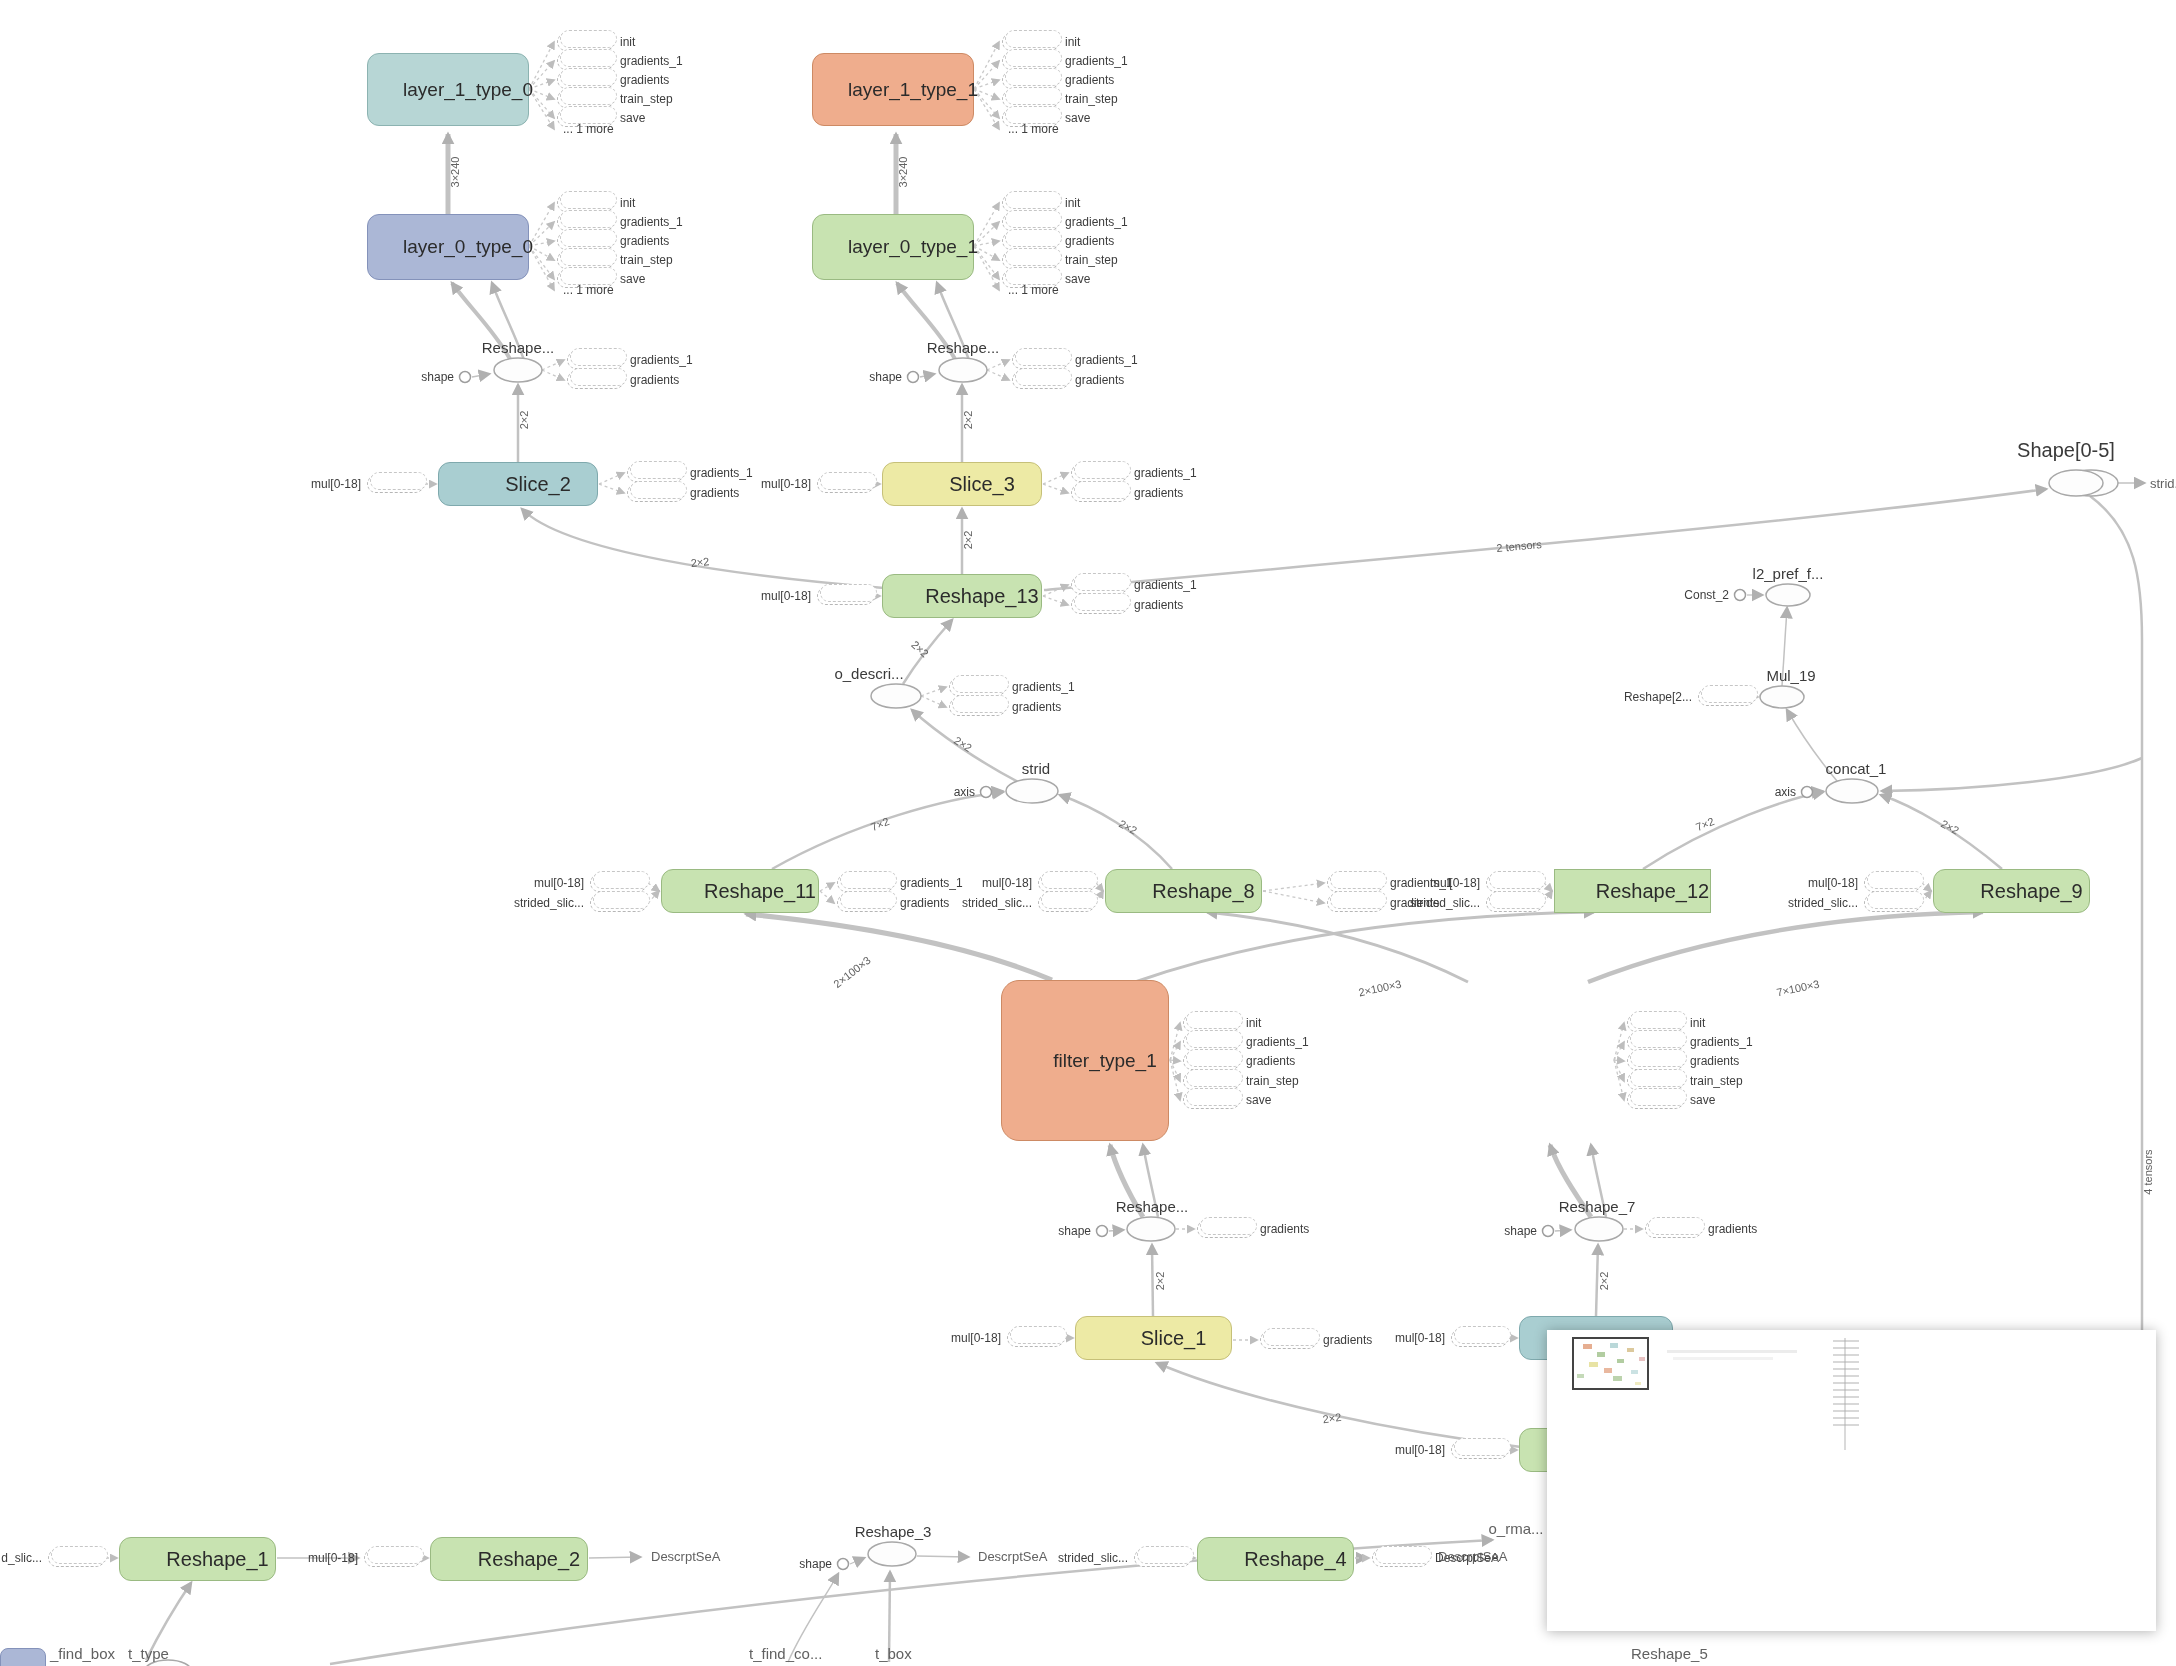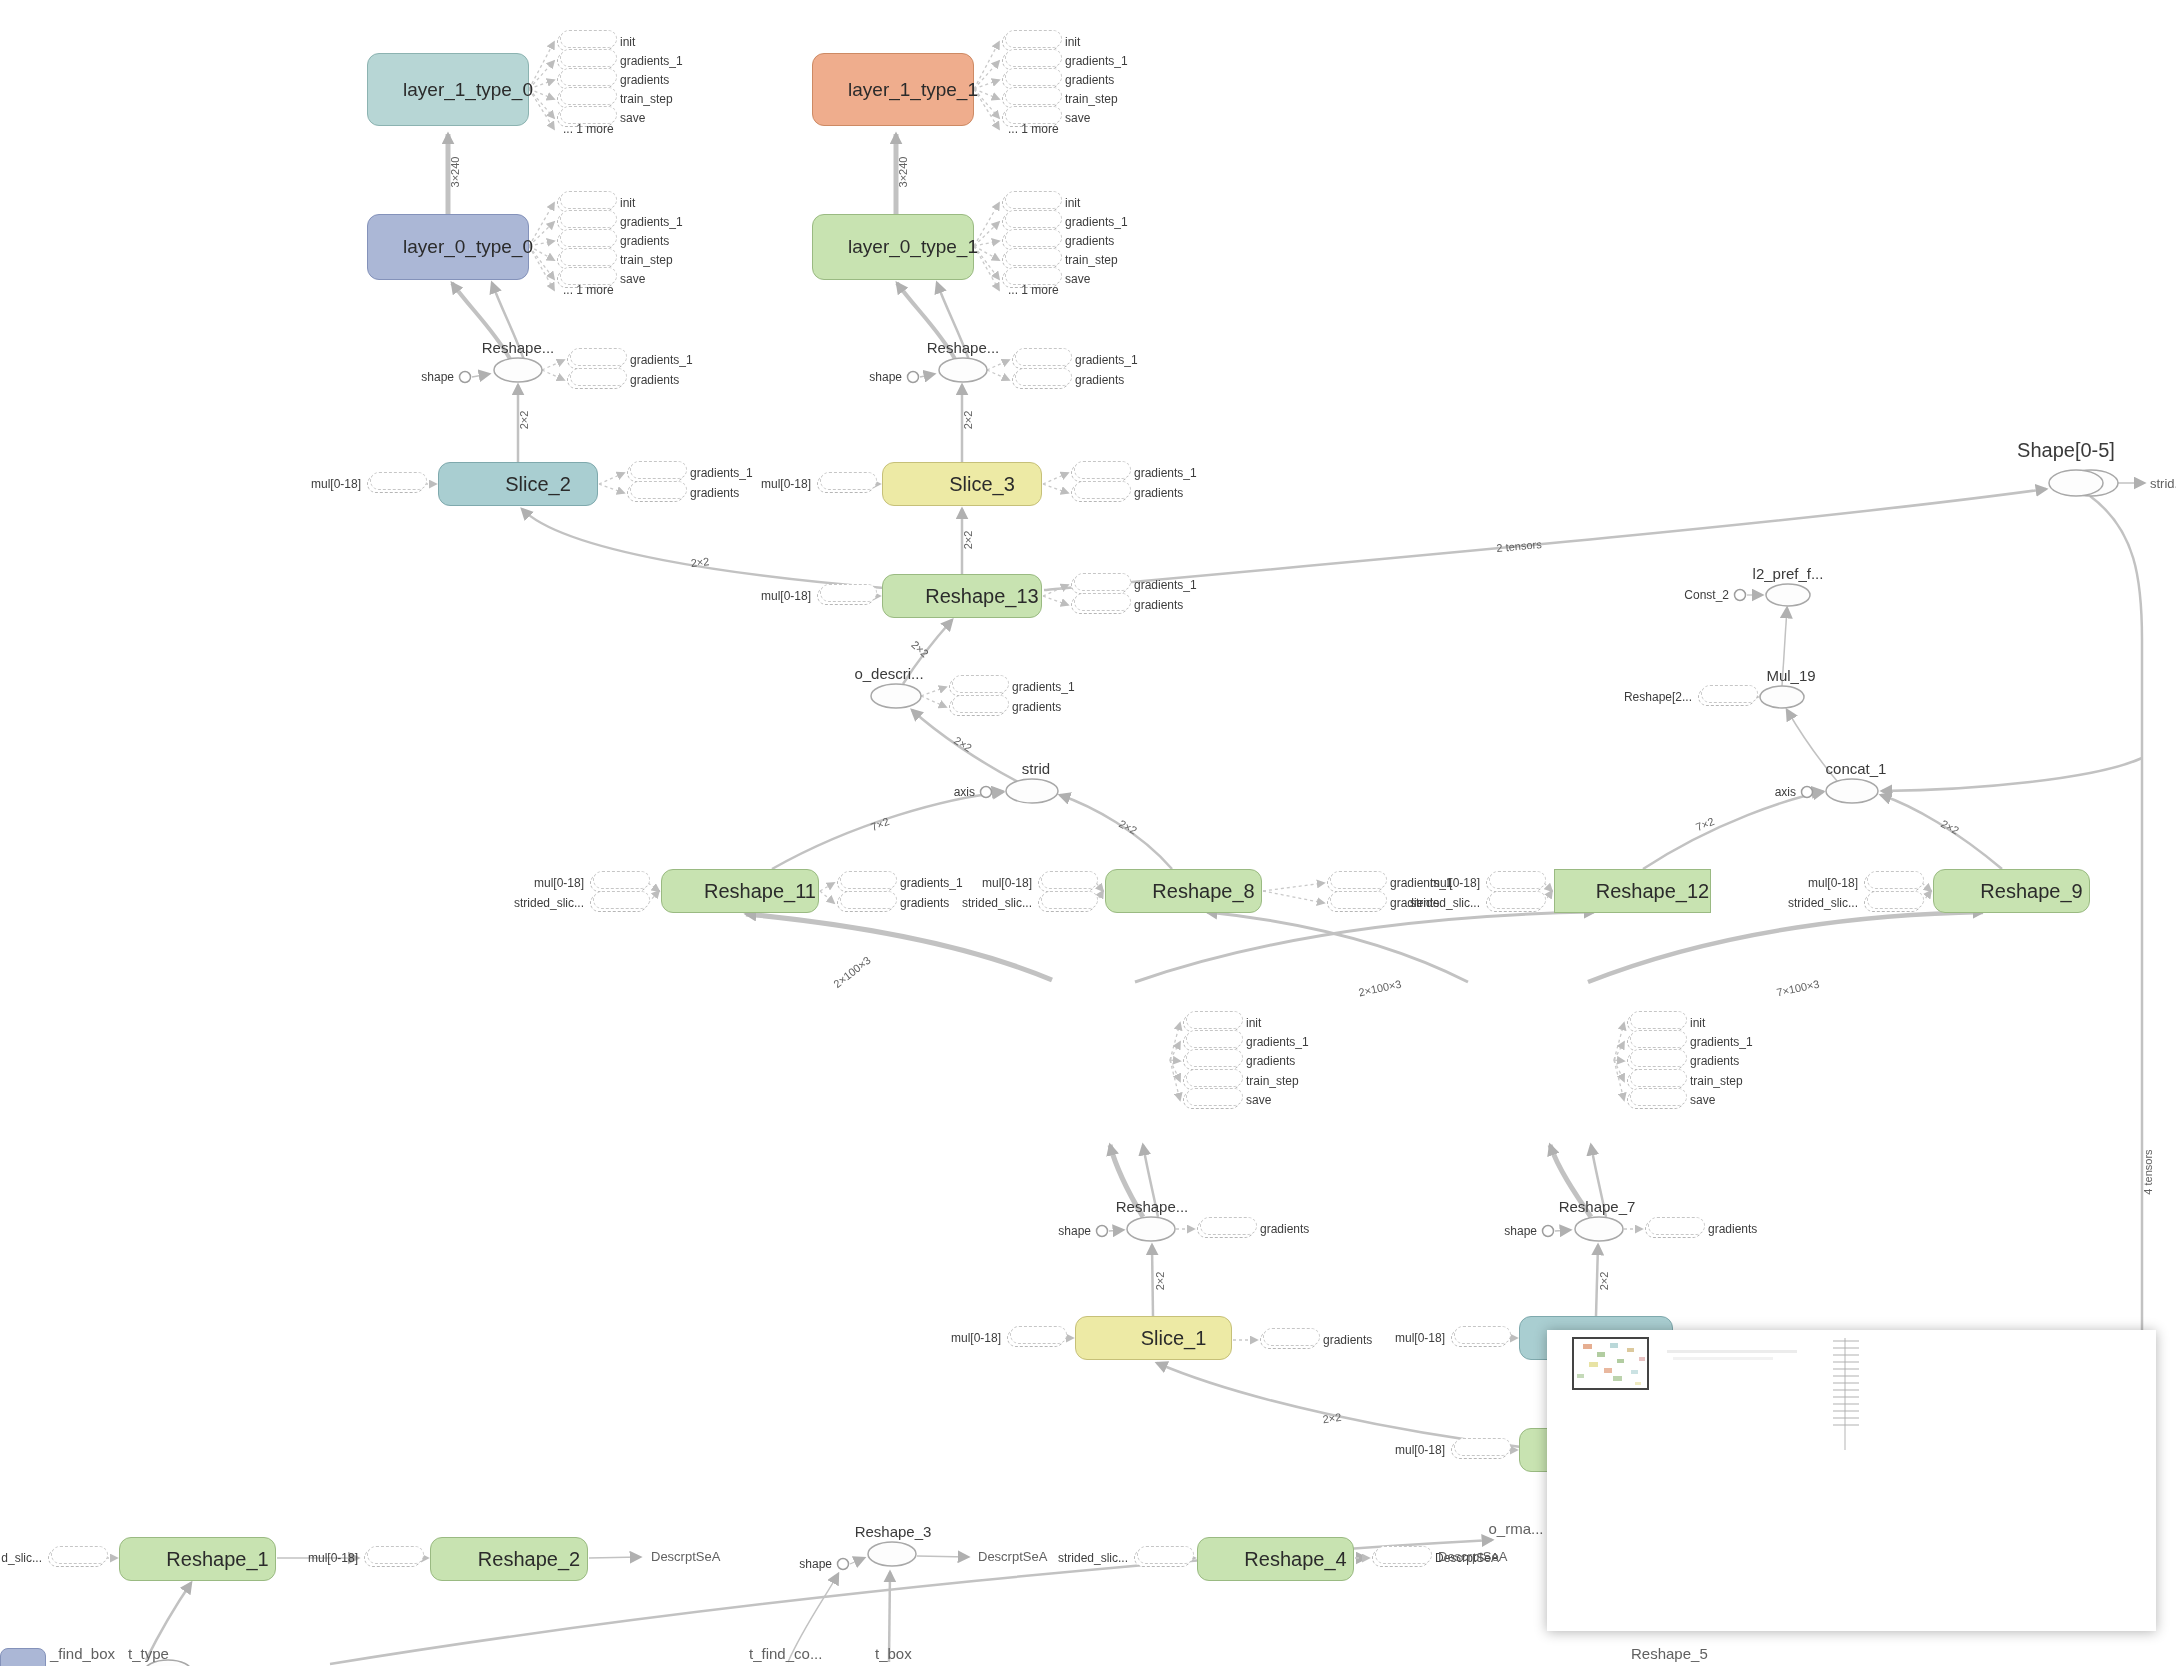--- a/index.html
+++ b/index.html
@@ -212,21 +212,21 @@
       <div class="mm-mark" style="left: 286px; top: 52px; width: 26px; height: 2px; background: rgb(169, 169, 169); opacity: 0.45;"></div>
       <div class="mm-mark" style="left: 286px; top: 59px; width: 26px; height: 2px; background: rgb(169, 169, 169); opacity: 0.45;"></div>
       <div class="mm-mark" style="left: 286px; top: 66px; width: 26px; height: 2px; background: rgb(169, 169, 169); opacity: 0.45;"></div>
       <div class="mm-mark" style="left: 286px; top: 73px; width: 26px; height: 2px; background: rgb(169, 169, 169); opacity: 0.45;"></div>
       <div class="mm-mark" style="left: 286px; top: 80px; width: 26px; height: 2px; background: rgb(169, 169, 169); opacity: 0.45;"></div>
       <div class="mm-mark" style="left: 286px; top: 87px; width: 26px; height: 2px; background: rgb(169, 169, 169); opacity: 0.45;"></div>
       <div class="mm-mark" style="left: 286px; top: 94px; width: 26px; height: 2px; background: rgb(169, 169, 169); opacity: 0.45;"></div>
     </div>
 <div class="etitle" style="left: 518px; top: 347px; font-size: 15px;">Reshape...</div>
     <div class="etitle" style="left: 963px; top: 347px; font-size: 15px;">Reshape...</div>
-    <div class="etitle" style="left: 889px; top: 673px; font-size: 15px;">o_descri...</div>
+    <div class="etitle" style="left: 869px; top: 673px; font-size: 15px;">o_descri...</div>
     <div class="etitle" style="left: 1036px; top: 768px; font-size: 15px;">strid</div>
     <div class="etitle" style="left: 1856px; top: 768px; font-size: 15px; text-align: right;">concat_1</div>
     <div class="etitle" style="left: 2066px; top: 450px; font-size: 20px;">Shape[0-5]</div>
     <div class="etitle" style="left: 1788px; top: 573px; font-size: 15px;">l2_pref_f...</div>
     <div class="etitle" style="left: 1791px; top: 675px; font-size: 15px;">Mul_19</div>
     <div class="etitle" style="left: 893px; top: 1531px; font-size: 15px;">Reshape_3</div>
     <div class="etitle" style="left: 1152px; top: 1206px; font-size: 15px;">Reshape...</div>
     <div class="etitle" style="left: 1597px; top: 1206px; font-size: 15px;">Reshape_7</div>
     <div class="plabel" style="left: 454px; top: 377px;">shape</div>
     <div class="plabel" style="left: 902px; top: 377px;">shape</div>
@@ -261,20 +261,23 @@
       <span>Reshape_11</span>
     </div>
     <div class="node c-green" style="left: 1105px; top: 869px; width: 157px; height: 44px; border-radius: 12px; font-size: 20px;">
       <span>Reshape_8</span>
     </div>
     <div class="node c-green" style="left: 1554px; top: 869px; width: 157px; height: 44px; border-radius: 0; font-size: 20px;">
       <span>Reshape_12</span>
     </div>
     <div class="node c-green" style="left: 1933px; top: 869px; width: 157px; height: 44px; border-radius: 12px; font-size: 20px;">
       <span>Reshape_9</span>
+    </div>
+    <div class="node c-salmon" style="left: 1001px; top: 980px; width: 168px; height: 161px; border-radius: 18px; font-size: 19px;">
+      <span>filter_type_1</span>
     </div>
     <div class="node c-yellow" style="left: 1075px; top: 1316px; width: 157px; height: 44px; border-radius: 12px; font-size: 20px;">
       <span>Slice_1</span>
     </div>
     <div class="node c-teal" style="left: 1519px; top: 1316px; width: 154px; height: 44px; border-radius: 12px; font-size: 20px;">
       <span></span>
     </div>
     <div class="node c-green" style="left: 1519px; top: 1428px; width: 150px; height: 44px; border-radius: 12px; font-size: 20px;">
       <span></span>
     </div>

